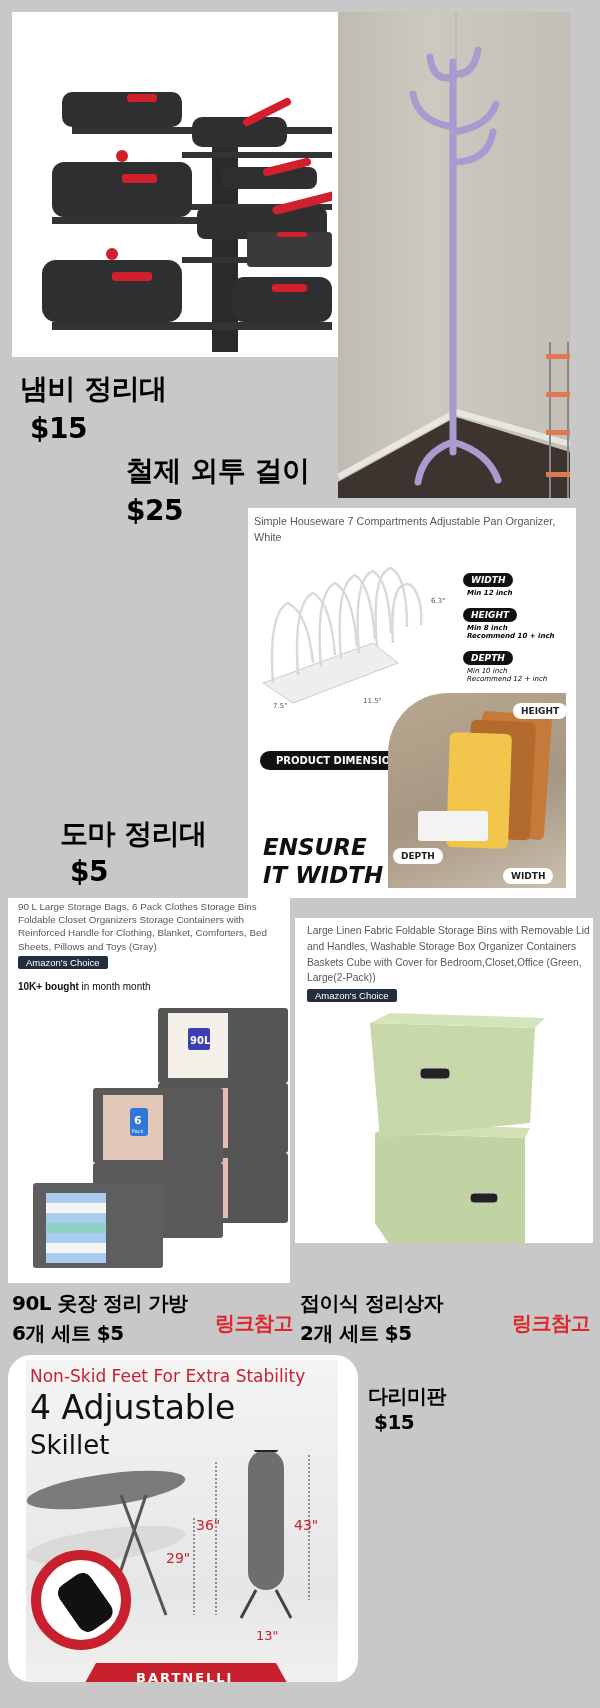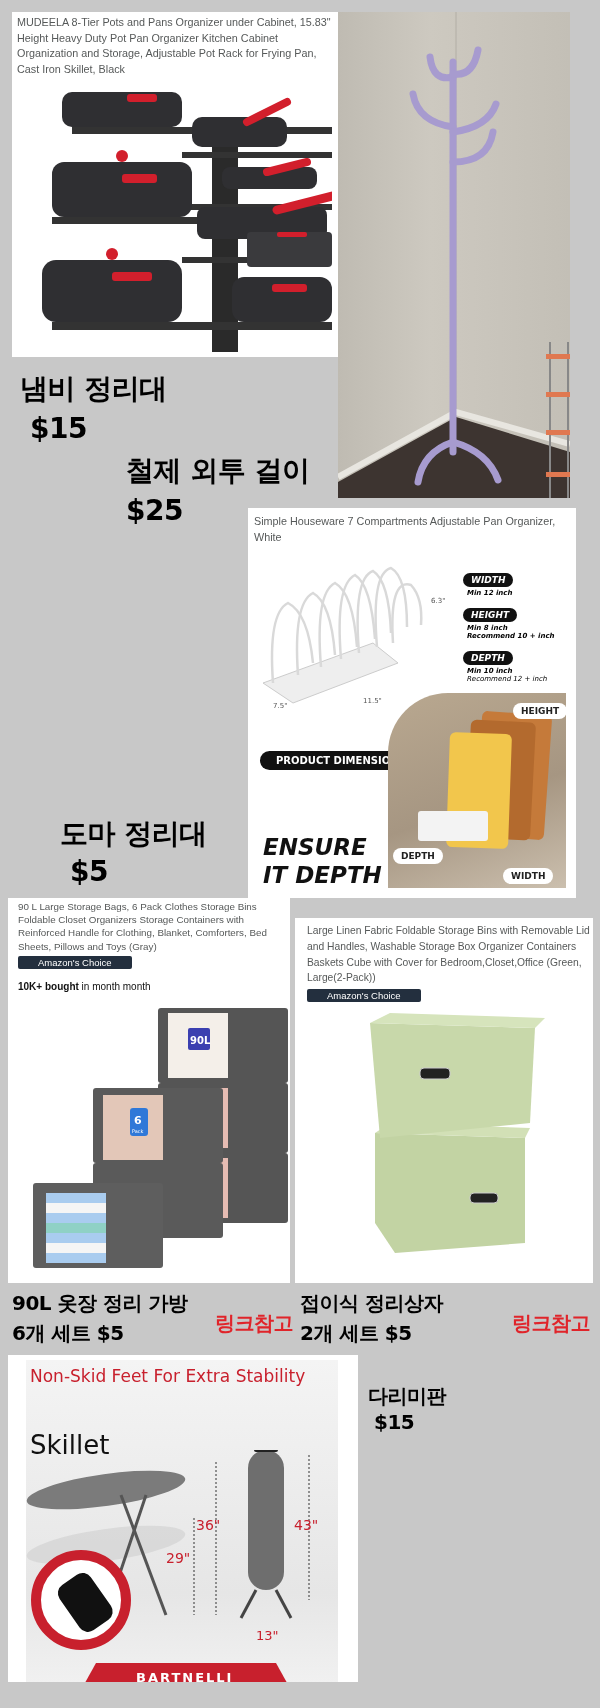--- a/index.html
+++ b/index.html
@@ -1,31 +1,30 @@
 <!DOCTYPE html>
 <html><head>
 <meta charset="utf-8">
 <style>
   * { box-sizing: border-box; margin: 0; padding: 0; }
   html, body { width: 600px; height: 1708px; background: #c8c8c8; overflow: hidden; }
   body { position: relative; font-family: "DejaVu Sans", sans-serif; }
   .abs { position: absolute; }
   .panel { position: absolute; background: #ffffff; overflow: hidden; }
   .amz-title { font-family: "Liberation Sans", sans-serif; font-size: 10.5px; line-height: 15px; color: #565959; }
-  .amz-badge { display: inline-block; background: #232f3e; color: #fff; font-family: "Liberation Sans", sans-serif; font-size: 9.5px; padding: 1px 20px; border-radius: 2px; margin-top: 3px; }
+  .amz-badge { display: inline-block; background: #232f3e; color: #fff; font-family: "Liberation Sans", sans-serif; font-size: 9.5px; padding: 1px 8px; border-radius: 2px; margin-top: 3px; }
   .caption { font-family: "DejaVu Sans", sans-serif; font-weight: bold; color: #000; letter-spacing: -0.5px; text-align: center; }
   .red { color: #e0242a; margin-top: 20px; }
   .pill { display: inline-block; background: #111; color: #fff; font-weight: bold; font-style: italic; font-family: "DejaVu Sans", sans-serif; border-radius: 12px; }
   .wpill { display: inline-block; background: #fff; color: #222; font-weight: bold; font-size: 9px; border-radius: 10px; padding: 3px 8px; font-family: "DejaVu Sans", sans-serif; }
 </style>
 </head>
 <body>
 
 <div class="panel" style="left:12px; top:12px; width:326px; height:345px;">
-  <div class="amz-title" style="position:absolute; left:5px; top:3px; width:318px; font-size:10.8px; line-height:15.5px;">MUDEELA 8-Tier Pots and Pans Organizer under Cabinet, 15.83" Height Heavy Duty Pot Pan Organizer Kitchen Cabinet Organization and Storage, Adjustable Pot Rack for Frying Pan, Cast Iron Skillet, Black</div>
   <svg class="abs" style="left:20px; top:80px;" width="300" height="260" viewBox="0 0 300 260">
 
     <rect x="180" y="30" width="26" height="230" fill="#2a2a2a"></rect>
     <rect x="40" y="35" width="260" height="7" fill="#333"></rect>
     <rect x="150" y="60" width="150" height="6" fill="#333"></rect>
     <rect x="150" y="112" width="150" height="6" fill="#333"></rect>
     <rect x="20" y="125" width="200" height="7" fill="#333"></rect>
     <rect x="150" y="165" width="150" height="6" fill="#333"></rect>
     <rect x="20" y="230" width="280" height="8" fill="#333"></rect>
 
@@ -107,29 +106,29 @@
     <text x="178" y="40" font-size="7" fill="#555" font-family="DejaVu Sans, sans-serif">6.3"</text>
   </svg>
 
   <div class="abs" style="left:215px; top:60px; width:110px; font-family:'DejaVu Sans',sans-serif;">
     <div class="pill" style="font-size:9px; padding:2px 8px;">WIDTH</div>
     <div style="font-size:7px; font-weight:bold; font-style:italic; margin:2px 0 6px 4px;">Min 12 inch</div>
     <div class="pill" style="font-size:9px; padding:2px 8px;">HEIGHT</div>
     <div style="font-size:7px; font-weight:bold; font-style:italic; margin:2px 0 0 4px;">Min 8 inch</div>
     <div style="font-size:7px; font-weight:bold; font-style:italic; margin:0 0 6px 4px;">Recommend 10 + inch</div>
     <div class="pill" style="font-size:9px; padding:2px 8px;">DEPTH</div>
-    <div style="font-size:7px; font-weight:bold; font-style:italic; margin:2px 0 0 4px;">Min 10 inch</div>
+    <div style="font-size:7px; font-weight:normal; font-style:italic; margin:2px 0 0 4px;">Min 10 inch</div>
     <div style="font-size:7px; font-weight:normal; font-style:italic; margin:0 0 0 4px;">Recommend 12 + inch</div>
   </div>
 
   <div class="pill abs" style="left:12px; top:243px; font-size:10px; padding:4px 16px; font-style:normal;">PRODUCT DIMENSION</div>
 
   <div class="abs" style="left:15px; top:325px; font-family:'DejaVu Sans',sans-serif; font-weight:bold; font-style:italic; font-size:23px; line-height:28px; color:#111;">
     <div>ENSURE</div>
-    <div>IT DEPTH</div>
+    <div>IT WIDTH</div>
   </div>
 
   <div class="abs" style="left:140px; top:185px; width:178px; height:195px; background:linear-gradient(160deg,#b9a890 0%,#a69682 55%,#cbbfae 100%); border-top-left-radius:60px;">
     <div class="abs" style="left:90px; top:20px; width:70px; height:125px; background:#c57a3a; border-radius:6px; transform:rotate(4deg);"></div>
     <div class="abs" style="left:80px; top:28px; width:65px; height:118px; background:#b36a2e; border-radius:6px; transform:rotate(3deg);"></div>
     <div class="abs" style="left:60px; top:40px; width:62px; height:115px; background:#f2c64c; border-radius:6px; transform:rotate(2deg);"></div>
     <div class="abs" style="left:30px; top:118px; width:70px; height:30px; background:#f3f3f3; border-radius:3px;"></div>
     <div class="wpill abs" style="left:125px; top:10px;">HEIGHT</div>
     <div class="wpill abs" style="left:5px; top:155px;">DEPTH</div>
     <div class="wpill abs" style="left:115px; top:175px;">WIDTH</div>
@@ -163,43 +162,44 @@
       <rect x="75" y="160" width="130" height="75" fill="#5a5a5a" rx="3"></rect>
       <rect x="15" y="180" width="130" height="85" fill="#5e5e5e" rx="3"></rect>
       <rect x="28" y="190" width="60" height="70" fill="#a9ccef"></rect>
       <rect x="28" y="200" width="60" height="10" fill="#f5f5f5"></rect>
       <rect x="28" y="220" width="60" height="10" fill="#8fd1c5"></rect>
       <rect x="28" y="240" width="60" height="10" fill="#f5f5f5"></rect>
     </g>
   </svg>
 </div>
 
-<div class="panel" style="left:295px; top:918px; width:298px; height:365px;">
+<div class="panel" style="left:295px; top:918px; width:298px; height:325px;">
   <div class="amz-title" style="position:absolute; left:12px; top:5px; width:300px; white-space:normal; font-size:10.3px; line-height:15.8px;">Large Linen Fabric Foldable Storage Bins with Removable Lid and Handles, Washable Storage Box Organizer Containers Baskets Cube with Cover for Bedroom,Closet,Office (Green, Large(2-Pack))</div>
   <div class="amz-badge abs" style="left:12px; top:68px;">Amazon's Choice</div>
   <svg class="abs" style="left:60px; top:95px;" width="200" height="240" viewBox="0 0 200 240">
     <polygon points="20,120 170,125 170,230 40,240 20,210" fill="#c2d3a3"></polygon>
     <polygon points="20,120 35,110 175,115 170,125" fill="#d2e0b6"></polygon>
     <rect x="115" y="180" width="28" height="10" rx="4" fill="#222" stroke="#ccc"></rect>
     <polygon points="15,10 180,15 175,110 25,125" fill="#c8d8aa"></polygon>
     <polygon points="15,10 35,0 190,5 180,15" fill="#d6e4bc"></polygon>
     <rect x="65" y="55" width="30" height="11" rx="4" fill="#222" stroke="#ccc"></rect>
   </svg>
 </div>
 
 <div class="caption abs" style="left:12px; top:1290px; font-size:20px;">90L 옷장 정리 가방</div>
 <div class="caption abs" style="left:12px; top:1320px; font-size:20px;">6개 세트 $5</div>
 <div class="caption abs red" style="left:215px; top:1290px; font-size:20px; color:#e0242a;">링크참고</div>
 <div class="caption abs" style="left:300px; top:1290px; font-size:20px;">접이식 정리상자</div>
 <div class="caption abs" style="left:300px; top:1320px; font-size:20px;">2개 세트 $5</div>
 <div class="caption abs red" style="left:512px; top:1290px; font-size:20px; color:#e0242a;">링크참고</div>
 
-<div class="panel" style="left:8px; top:1355px; width:350px; height:327px;">
+<div class="panel" style="left:8px; top:1355px; width:350px; height:327px;border-radius:23px;">
   <div class="abs" style="left:18px; top:5px; width:312px; height:333px; background:linear-gradient(180deg,#f4f4f4 0%,#e6e6e6 70%,#f2f2f2 100%);">
     <div style="position:absolute; left:4px; top:6px; font-family:'DejaVu Sans',sans-serif; font-size:17px; color:#c8202d;">Non-Skid Feet For Extra Stability</div>
+    <div style="position:absolute; left:4px; top:28px; font-family:'DejaVu Sans',sans-serif; font-size:33px; color:#111;">4 Adjustable</div>
     <div style="position:absolute; left:4px; top:70px; font-family:'DejaVu Sans',sans-serif; font-size:26px; color:#111;">Skillet</div>
 
     <svg class="abs" style="left:0; top:90px;" width="312" height="240" viewBox="0 0 312 240">
       <ellipse cx="80" cy="40" rx="80" ry="16" fill="#7b7b7b" transform="rotate(-8 80 40)"></ellipse>
       <ellipse cx="80" cy="95" rx="80" ry="16" fill="#cfcfcf" opacity="0.6" transform="rotate(-8 80 95)"></ellipse>
       <g stroke="#555" stroke-width="3">
         <line x1="95" y1="45" x2="140" y2="165"></line>
         <line x1="120" y1="45" x2="80" y2="165"></line>
       </g>
       <line x1="190" y1="12" x2="190" y2="165" stroke="#333" stroke-dasharray="2,2"></line>

